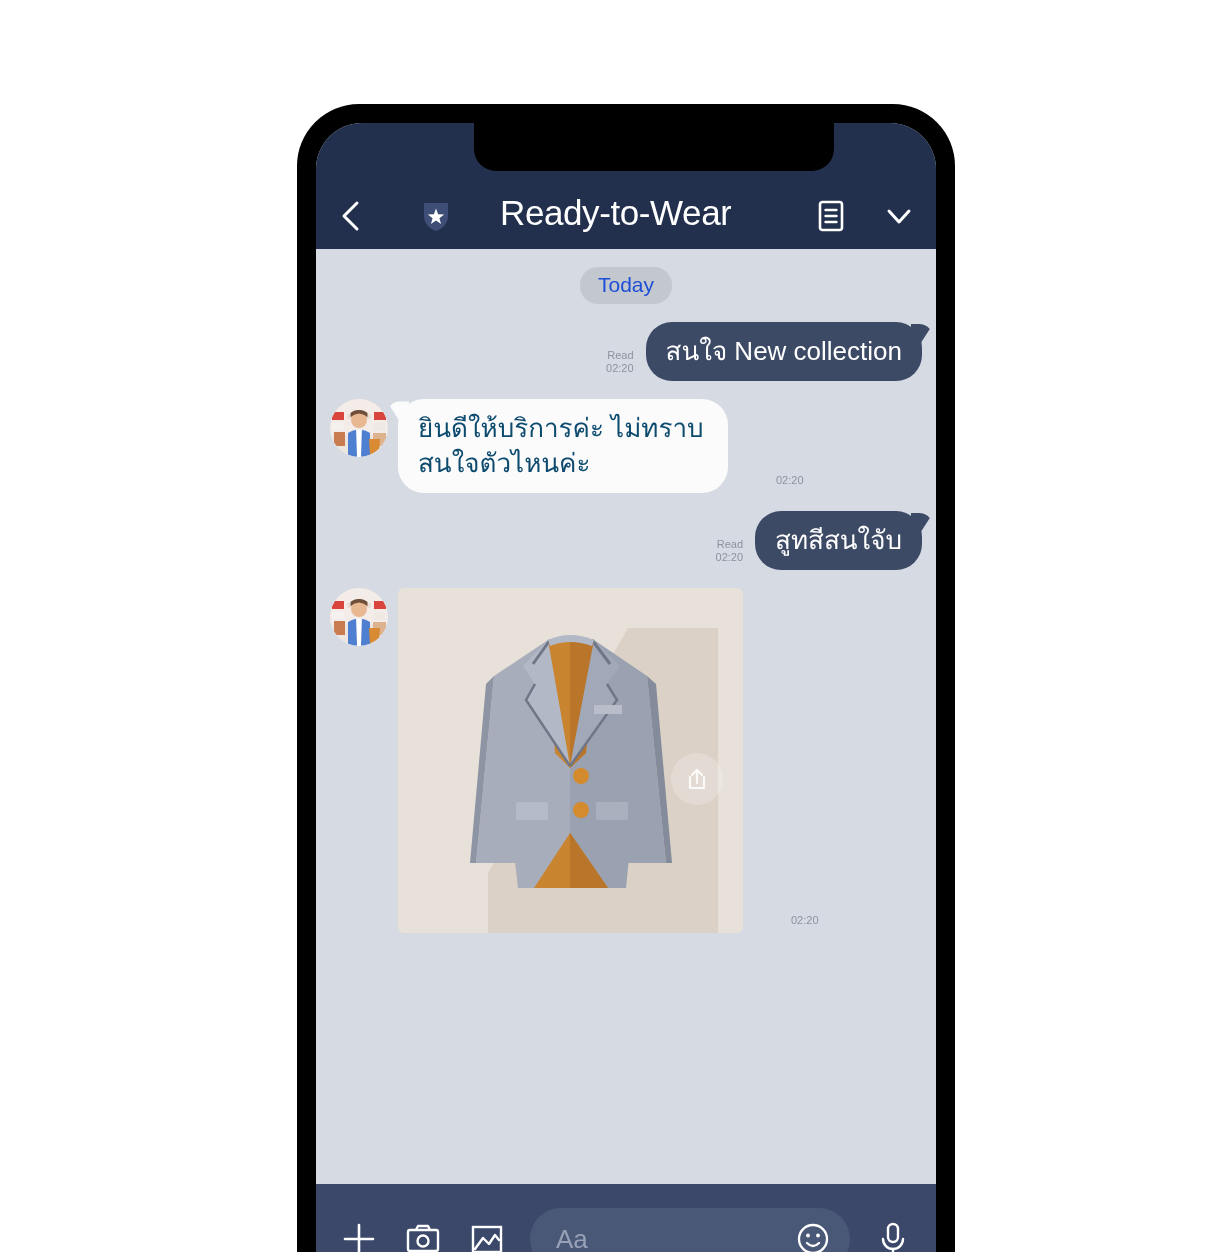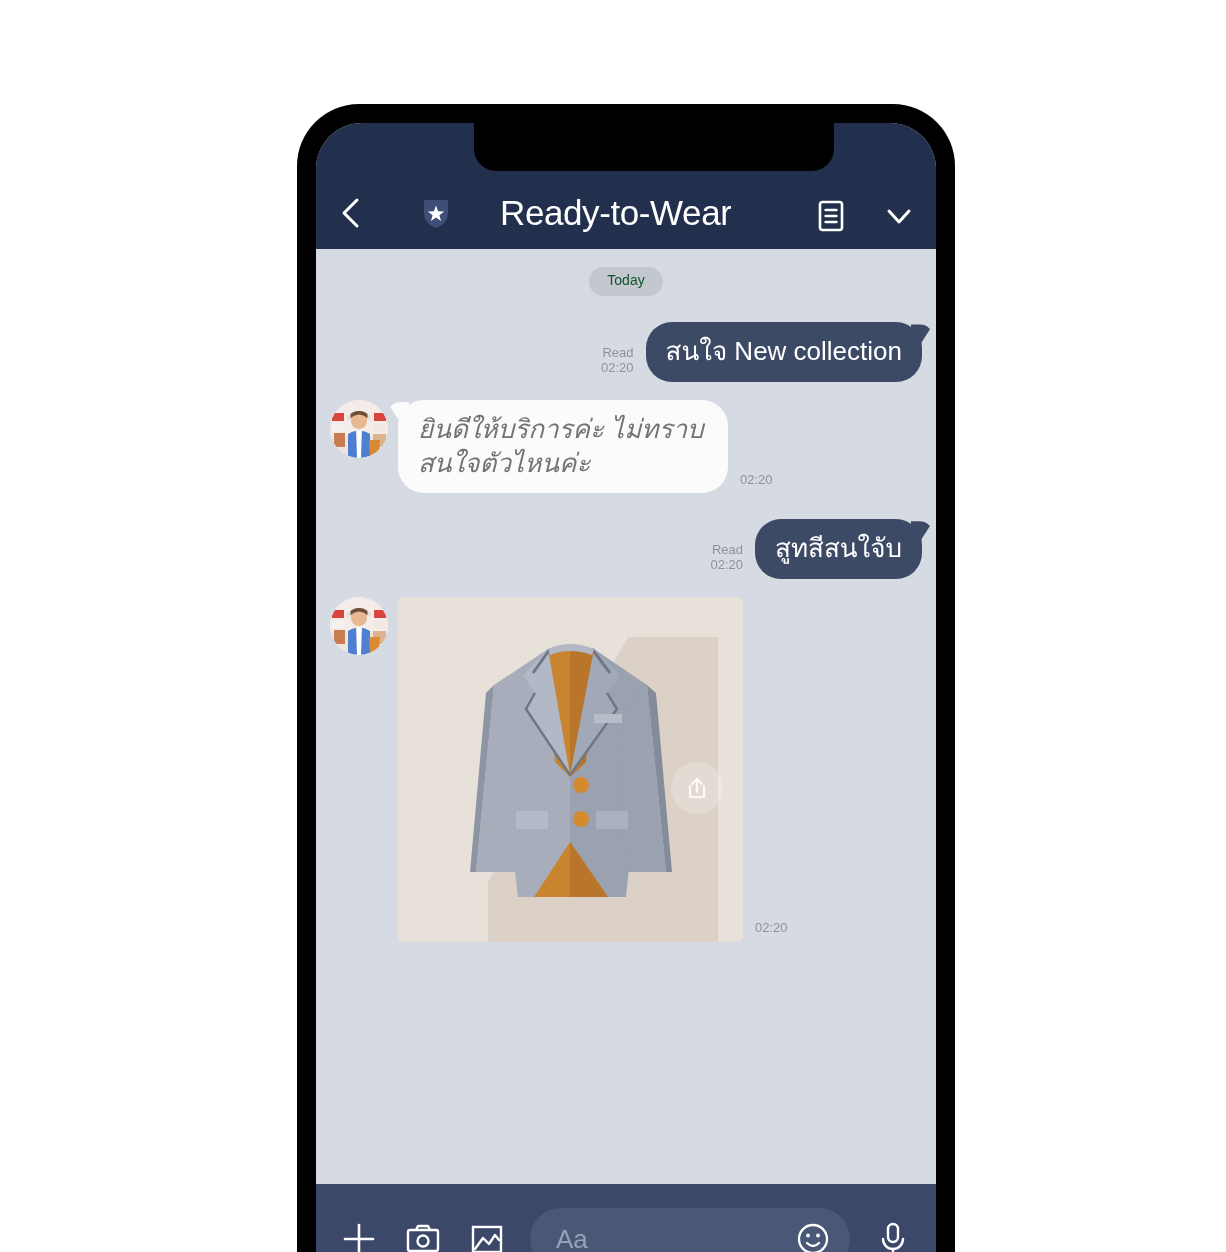--- a/index.html
+++ b/index.html
@@ -55,21 +55,21 @@
     height: 126px;
     background: #22304d;
     display: flex;
     align-items: flex-end;
     padding: 0 22px 16px 22px;
     box-sizing: border-box;
     z-index: 20;
   }
   .hdr-left {
     display: flex;
-    align-items: center;
+    align-items: flex-end;
     flex: 1;
     min-width: 0;
     gap: 41px;
   }
   .back-chevron {
     width: 26px; height: 34px;
     margin-right: 16px;
     flex: 0 0 auto;
   }
   .shield-badge {
@@ -108,42 +108,43 @@
     padding: 0 14px;
   }
 
   .day-chip-row {
     display: flex;
     justify-content: center;
     padding-top: 18px;
   }
   .day-chip {
     background: #c3c7ce;
-    color: #14532d;
-    font-size: 14px;
+    color: #1d4ed8;
+    font-size: 21px;
     border-radius: 18px;
     padding: 6px 18px 8px 18px;
     line-height: 1.1;
   }
 
   
   .msg-row {
     display: flex;
     align-items: flex-start;
     margin-top: 18px;
   }
   .msg-row.out { justify-content: flex-end; }
   .msg-row.in  { justify-content: flex-start; }
 
   .meta {
-    font-size: 13px;
+    font-size: 11px;
     color: #8d929c;
     line-height: 1.18;
     text-align: right;
     white-space: nowrap;
+    margin-left: 36px;
   }
   .meta.right-of {
     text-align: left;
     align-self: flex-end;
     padding-bottom: 6px;
     padding-left: 12px;
   }
   .meta.left-of {
     align-self: flex-end;
     padding-bottom: 6px;
@@ -155,37 +156,35 @@
     max-width: 330px;
     border-radius: 26px;
     padding: 12px 20px 13px 20px;
     font-size: 26px;
     line-height: 1.32;
     box-sizing: border-box;
   }
   .bubble.out {
     background: #3d4a66;
     color: #ffffff;
-    margin-top: 8px;
   }
   .bubble.out::after {
     content: "";
     position: absolute;
     right: -11px;
     top: 2px;
     width: 22px;
     height: 24px;
     background: #3d4a66;
     border-radius: 0 14px 0 16px;
     clip-path: polygon(0 0, 100% 0, 30% 100%, 0 62%);
   }
   .bubble.in {
     background: #fbfbfb;
-    color: #737373;
-    font-style: italic;
+    color: #0c4a6e;
   }
   .bubble.in::after {
     content: "";
     position: absolute;
     left: -11px;
     top: 2px;
     width: 22px;
     height: 24px;
     background: #fbfbfb;
     border-radius: 14px 0 16px 0;

